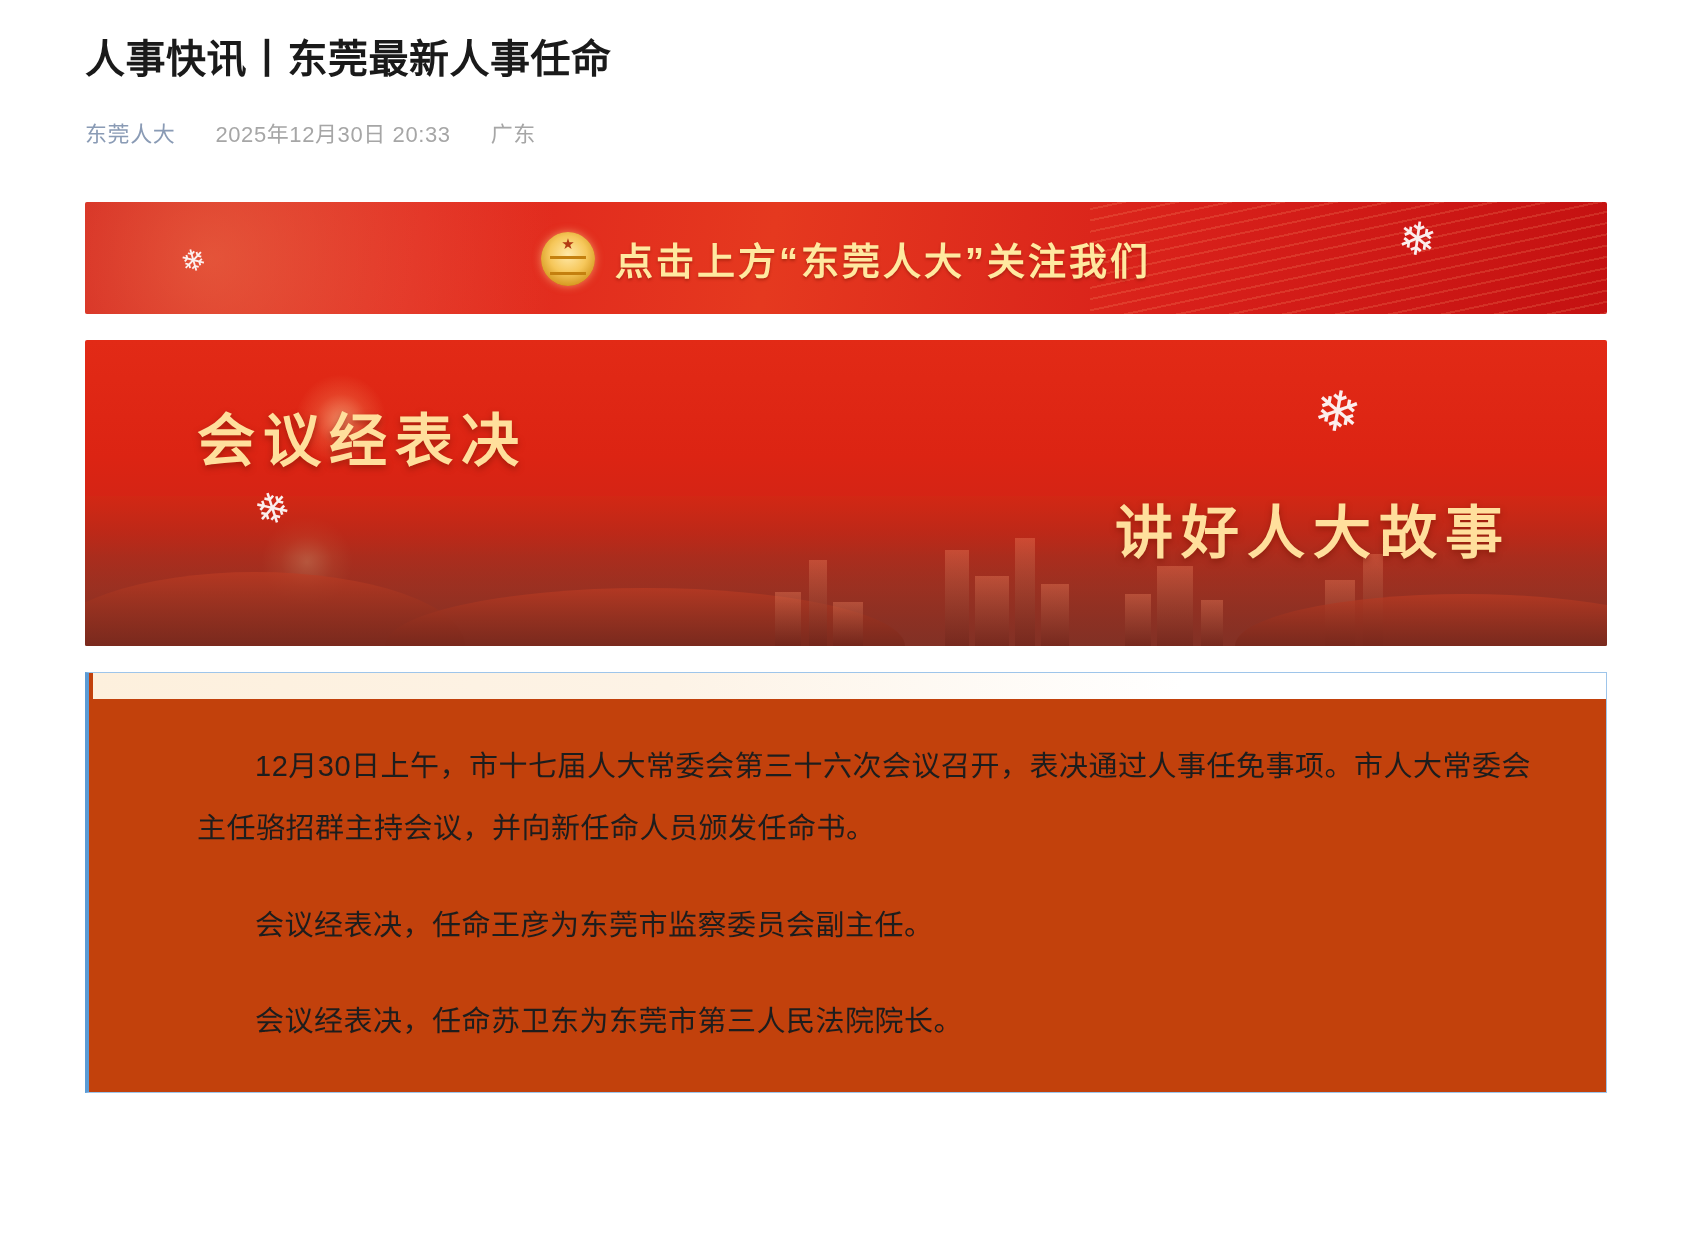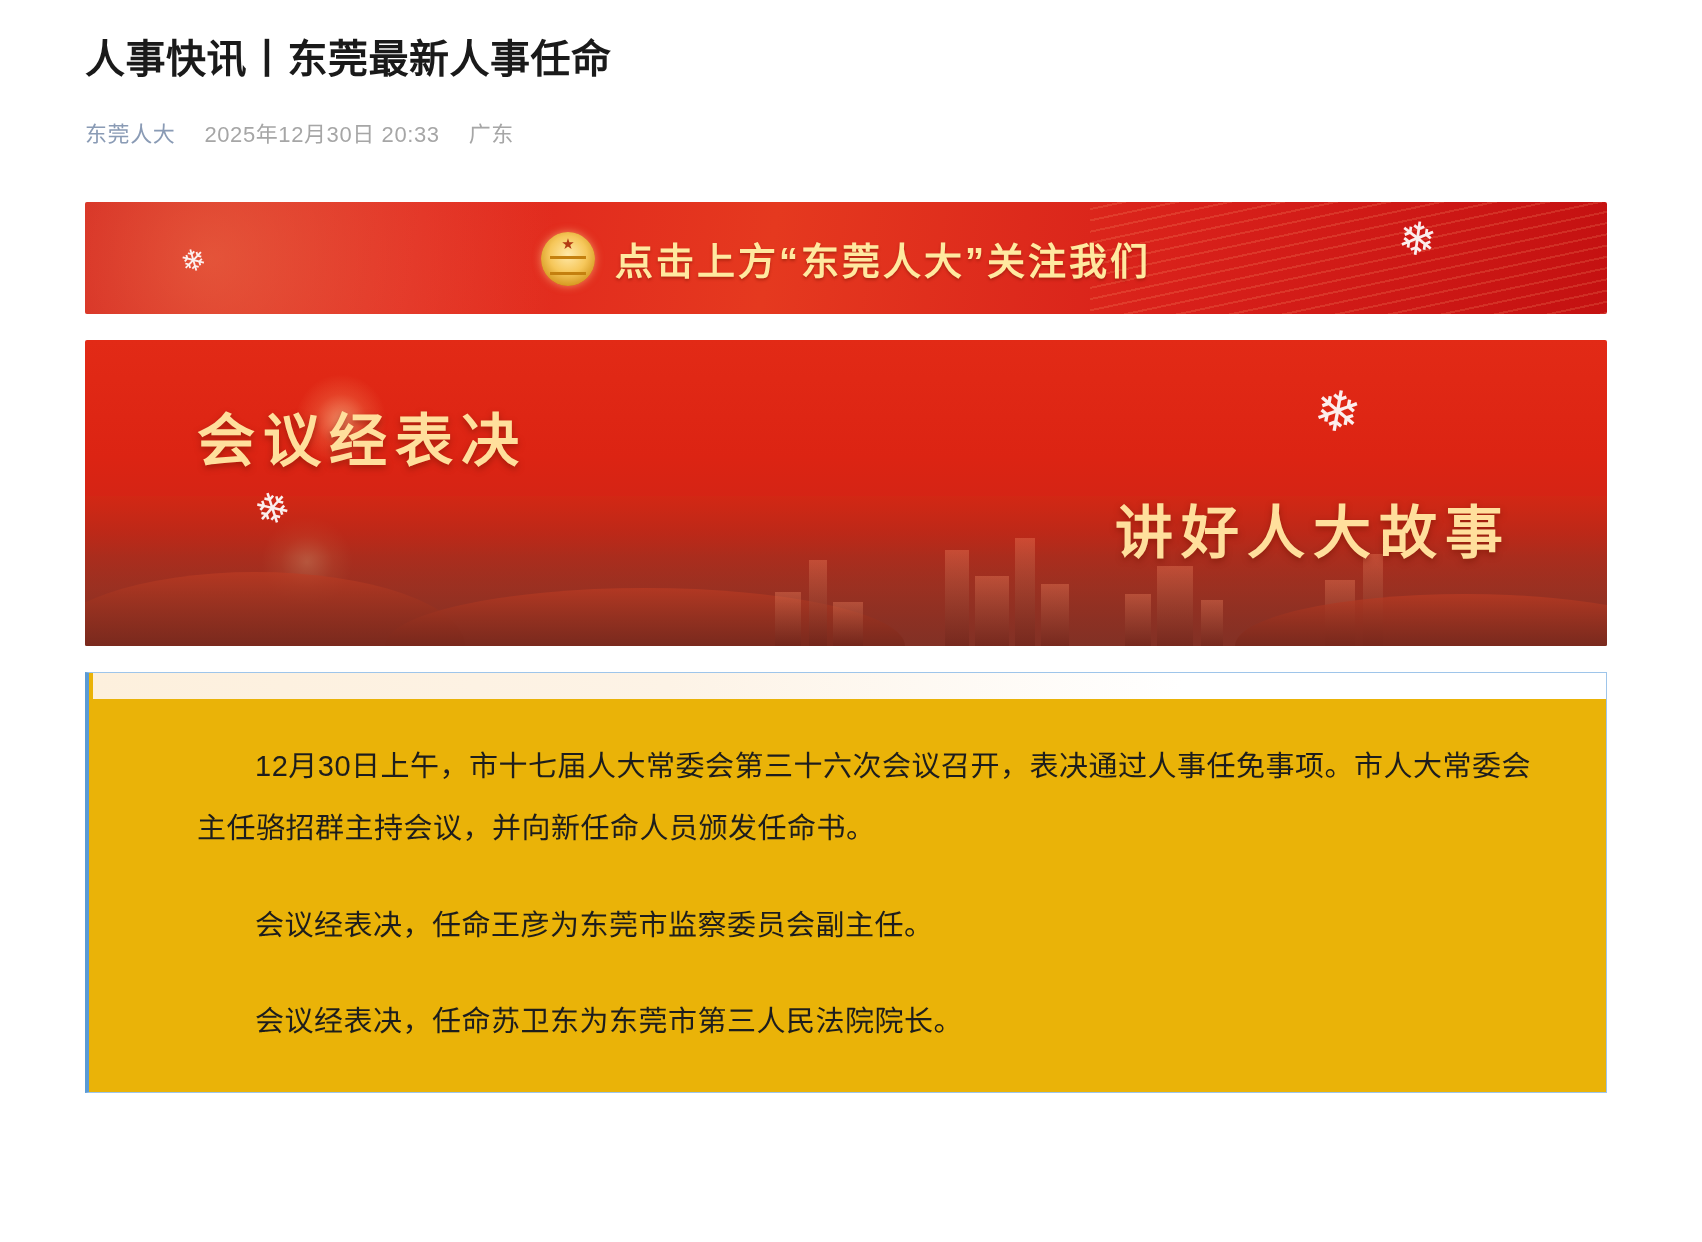--- a/index.html
+++ b/index.html
@@ -32,21 +32,21 @@
     color: #1a1a1a;
     margin: 34px 0 0 0;
     letter-spacing: 0.5px;
   }
   .article-meta {
     margin-top: 32px;
     font-size: 22px;
     color: #9b9b9b;
     display: flex;
     align-items: baseline;
-    gap: 29px;
+    gap: 40px;
     letter-spacing: 0.6px;
   }
   .meta-account {
     color: #8a9bb5;
     cursor: pointer;
   }
   .meta-date { color: #a6a6a6; }
   .meta-region { color: #a6a6a6; }
 
   
@@ -174,21 +174,21 @@
     text-shadow: 0 3px 6px rgba(110,20,0,0.5);
   }
   .dove-c { left: 170px; top: 148px; font-size: 42px; transform: rotate(-18deg); }
   .dove-d { right: 246px; top: 44px; font-size: 56px; transform: rotate(10deg) scaleX(-1); }
 
   
   .body-card {
     margin-top: 26px;
     border: 1px solid #9ec5ea;
     border-left: 4px solid #5b9bd5;
-    background: #eab308;
+    background: #c2410c;
     position: relative;
     padding: 62px 70px 40px 108px;
     min-height: 330px;
   }
   .body-card::before {
     content: "";
     position: absolute;
     left: 4px; right: 0; top: 0; height: 26px;
     background: linear-gradient(90deg,#fdf0dd 0%, #fdf3e6 38%, #ffffff 72%);
   }

